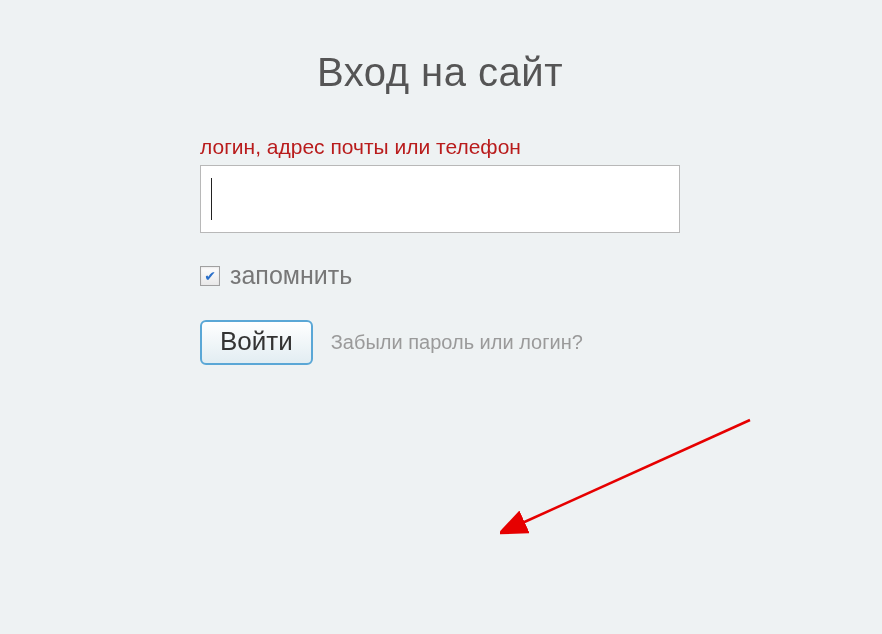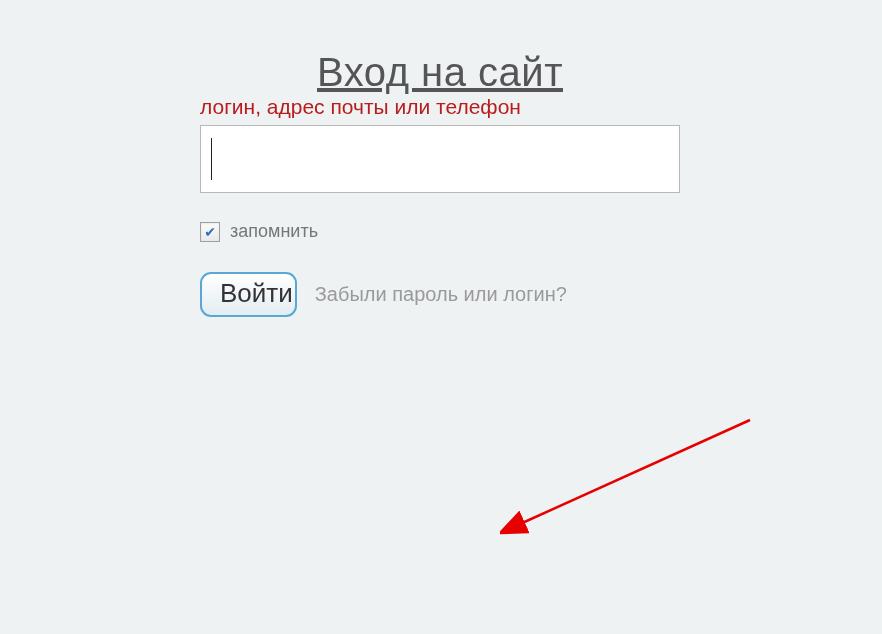--- a/index.html
+++ b/index.html
@@ -16,22 +16,22 @@
       position: absolute;
       top: 50px;
       left: 200px;
       width: 480px;
     }
     .title {
       font-size: 40px;
       font-weight: normal;
       color: #555;
       text-align: center;
+      margin-bottom: 40px;
       letter-spacing: 0.5px;
-      text-decoration: underline;
     }
     .field-group { margin-bottom: 24px; }
     .label {
       font-size: 21px;
       color: #b91c1c;
       margin-bottom: 6px;
       display: block;
     }
     .text-input {
       width: 480px;
@@ -73,35 +73,35 @@
       display: flex;
       align-items: center;
       justify-content: center;
       font-size: 14px;
       color: #2a6fc9;
       line-height: 1;
       cursor: pointer;
       box-shadow: inset 0 1px 2px rgba(0,0,0,0.08);
     }
     .remember-label {
-      font-size: 18px;
+      font-size: 25px;
       color: #777;
     }
     .submit-row {
       margin-top: 30px;
       display: flex;
       align-items: center;
       gap: 18px;
     }
     .login-button {
       font-size: 26px;
-      padding: 4px 2px 6px 18px;
+      padding: 4px 18px 6px 18px;
       background: linear-gradient(#ffffff,#e2edf2);
       border: 2px solid #5aa7d6;
-      border-radius: 11px;
+      border-radius: 6px;
       color: #333;
       cursor: pointer;
       font-family: inherit;
       text-align: center;
     }
     .forgot-link {
       font-size: 20px;
       color: #9a9a9a;
       text-decoration: none;
       cursor: pointer;

